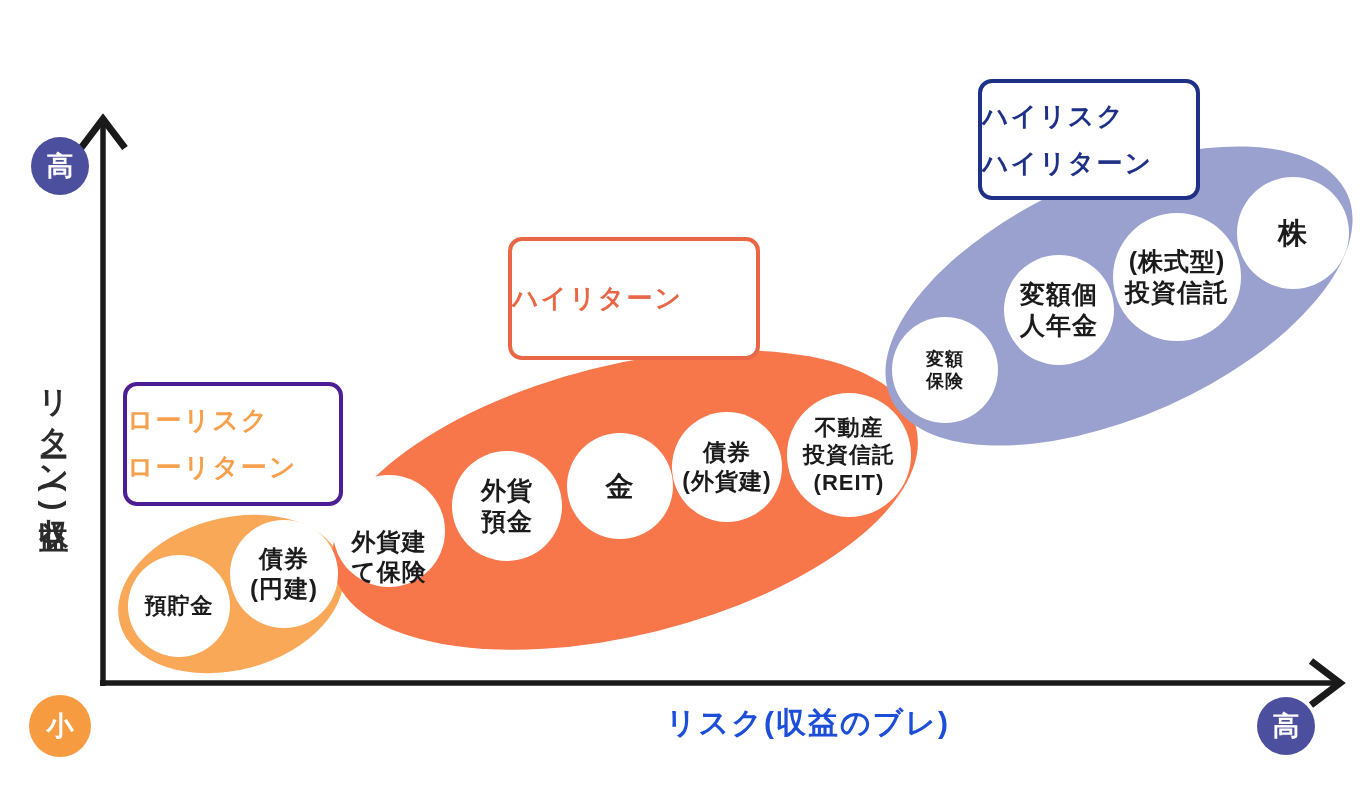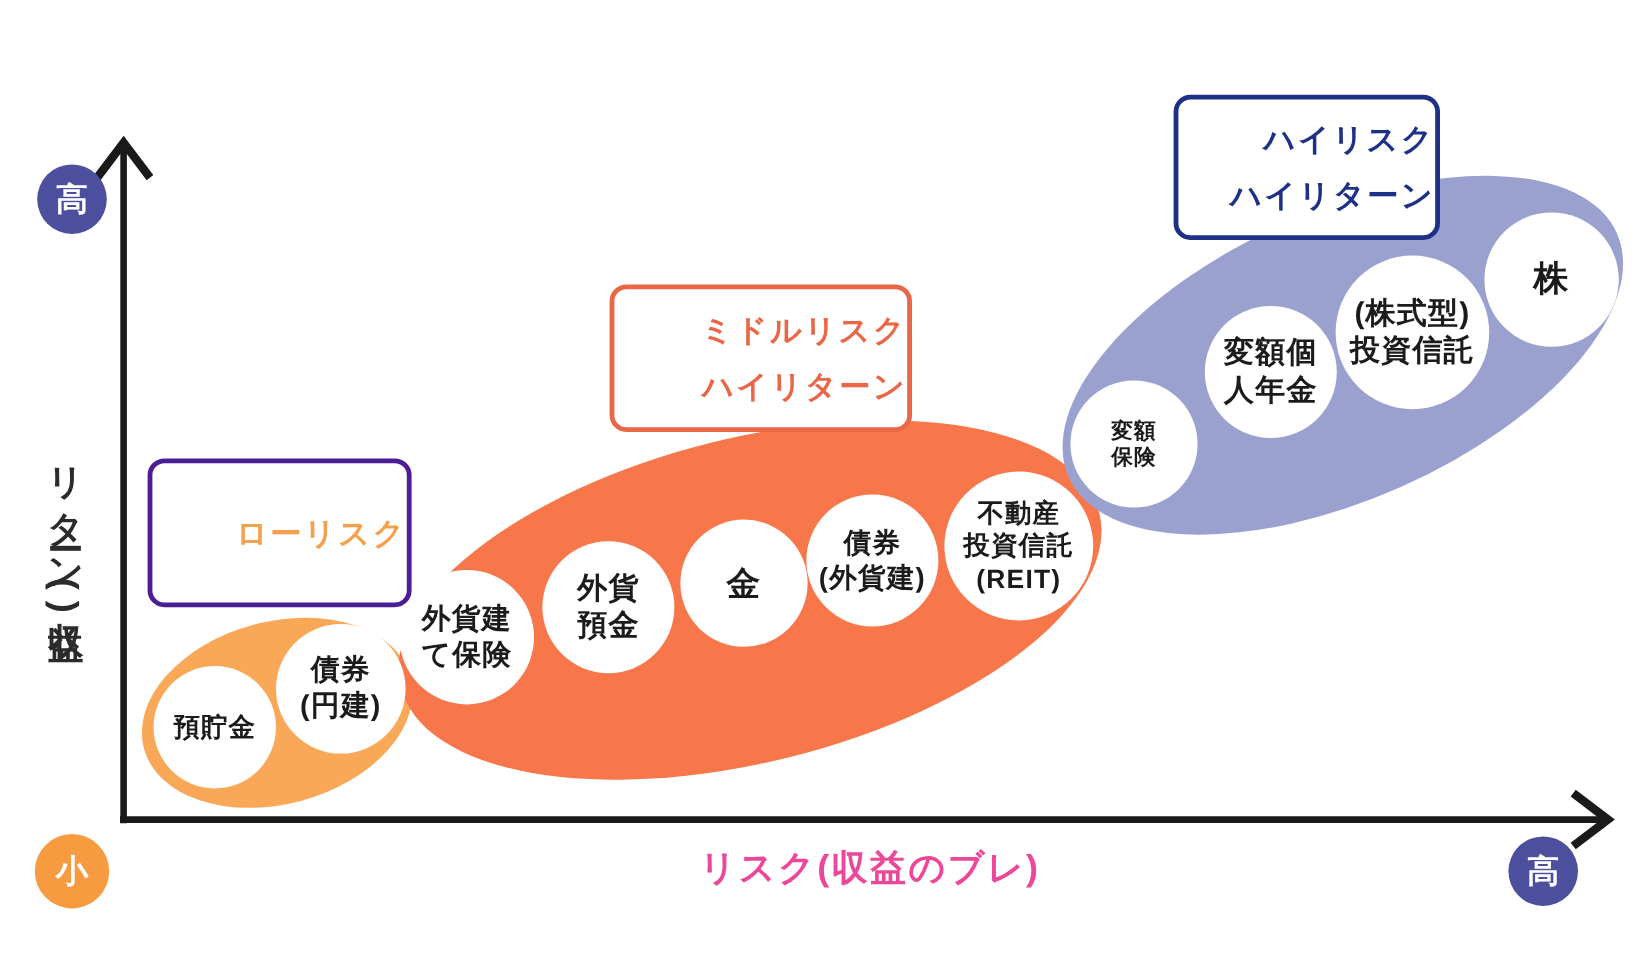--- a/index.html
+++ b/index.html
@@ -15,39 +15,39 @@
   }
   .badge-purple{background:#4B4F9E;}
   .badge-orange{background:#F79B40;}
   .ylabel{
     position:absolute;left:30px;top:298px;height:284px;width:46px;
     writing-mode:vertical-rl;text-orientation:mixed;
     display:flex;align-items:center;justify-content:center;
     font-size:30px;font-weight:700;color:#2b2b2b;letter-spacing:3px;
   }
   .xlabel{
-    position:absolute;left:500px;top:703px;width:450px;text-align:center;
-    font-size:30px;font-weight:700;color:#ec4899;letter-spacing:2px;
+    position:absolute;left:500px;top:703px;width:450px;text-align:right;
+    font-size:30px;font-weight:700;color:#1d4ed8;letter-spacing:2px;
   }
   
   .ellipse{position:absolute;border-radius:50%;z-index:1;}
   .ellipse.low {left:116px;top:518px;width:230px;height:152px;background:#F9A858;transform:rotate(-15deg);}
   .ellipse.mid {left:325px;top:365px;width:600px;height:270px;background:#F7774B;transform:rotate(-14deg);}
   .ellipse.high{left:869px;top:176px;width:500px;height:240px;background:#9AA1CF;transform:rotate(-24deg);}
   
   .item{
     position:absolute;border-radius:50%;background:#ffffff;z-index:2;
     display:flex;flex-direction:column;align-items:center;justify-content:center;
     color:#1b1b1b;font-weight:700;text-align:center;
   }
   .item span{display:block;line-height:1.25;letter-spacing:1px;}
   
   .labelbox{
     position:absolute;background:#ffffff;border-radius:14px;z-index:3;
-    display:flex;flex-direction:column;align-items:flex-end;justify-content:center;
+    display:flex;flex-direction:column;align-items:flex-start;justify-content:center;
     font-weight:700;text-align:center;
   }
   .labelbox span{display:block;line-height:1.8;letter-spacing:2px;font-size:26px;}
   .labelbox.low {left:123px;top:382px;width:212px;height:116px;border:4px solid #4c1d95;color:#F5A04C;}
   .labelbox.mid {left:508px;top:237px;width:244px;height:115px;border:4px solid #E96746;color:#E96746;}
   .labelbox.high{left:978px;top:79px; width:214px;height:113px;border:4px solid #1F3087;color:#1F3087;}
 </style>
 </head>
 <body>
 
@@ -72,21 +72,21 @@
   <div class="ellipse high"></div>
 
   <div class="item" style="left:128px;top:555px;width:102px;height:102px;font-size:22px;">
     <span>預貯金</span>
   </div>
   <div class="item" style="left:230px;top:520px;width:108px;height:108px;font-size:24px;">
     <span>債券</span>
     <span>(円建)</span>
   </div>
 
-  <div class="item" style="left:333px;top:475px;width:112px;height:112px;font-size:24px;">
+  <div class="item" style="left:333px;top:475px;width:112px;height:112px;font-size:24px;justify-content:flex-end;">
     <span>外貨建</span>
     <span>て保険</span>
   </div>
   <div class="item" style="left:452px;top:451px;width:110px;height:110px;font-size:25px;">
     <span>外貨</span>
     <span>預金</span>
   </div>
   <div class="item" style="left:567px;top:433px;width:106px;height:106px;font-size:28px;">
     <span>金</span>
   </div>
@@ -111,23 +111,23 @@
   <div class="item" style="left:1113px;top:213px;width:128px;height:128px;font-size:25px;">
     <span>(株式型)</span>
     <span>投資信託</span>
   </div>
   <div class="item" style="left:1237px;top:177px;width:112px;height:112px;font-size:29px;">
     <span>株</span>
   </div>
 
   <div class="labelbox low">
     <span>ローリスク</span>
+    <span>ローリターン</span>
   </div>
   <div class="labelbox mid">
-    <span>ミドルリスク</span>
     <span>ハイリターン</span>
   </div>
   <div class="labelbox high">
     <span>ハイリスク</span>
     <span>ハイリターン</span>
   </div>
 
 </div>
 
 </body></html>

